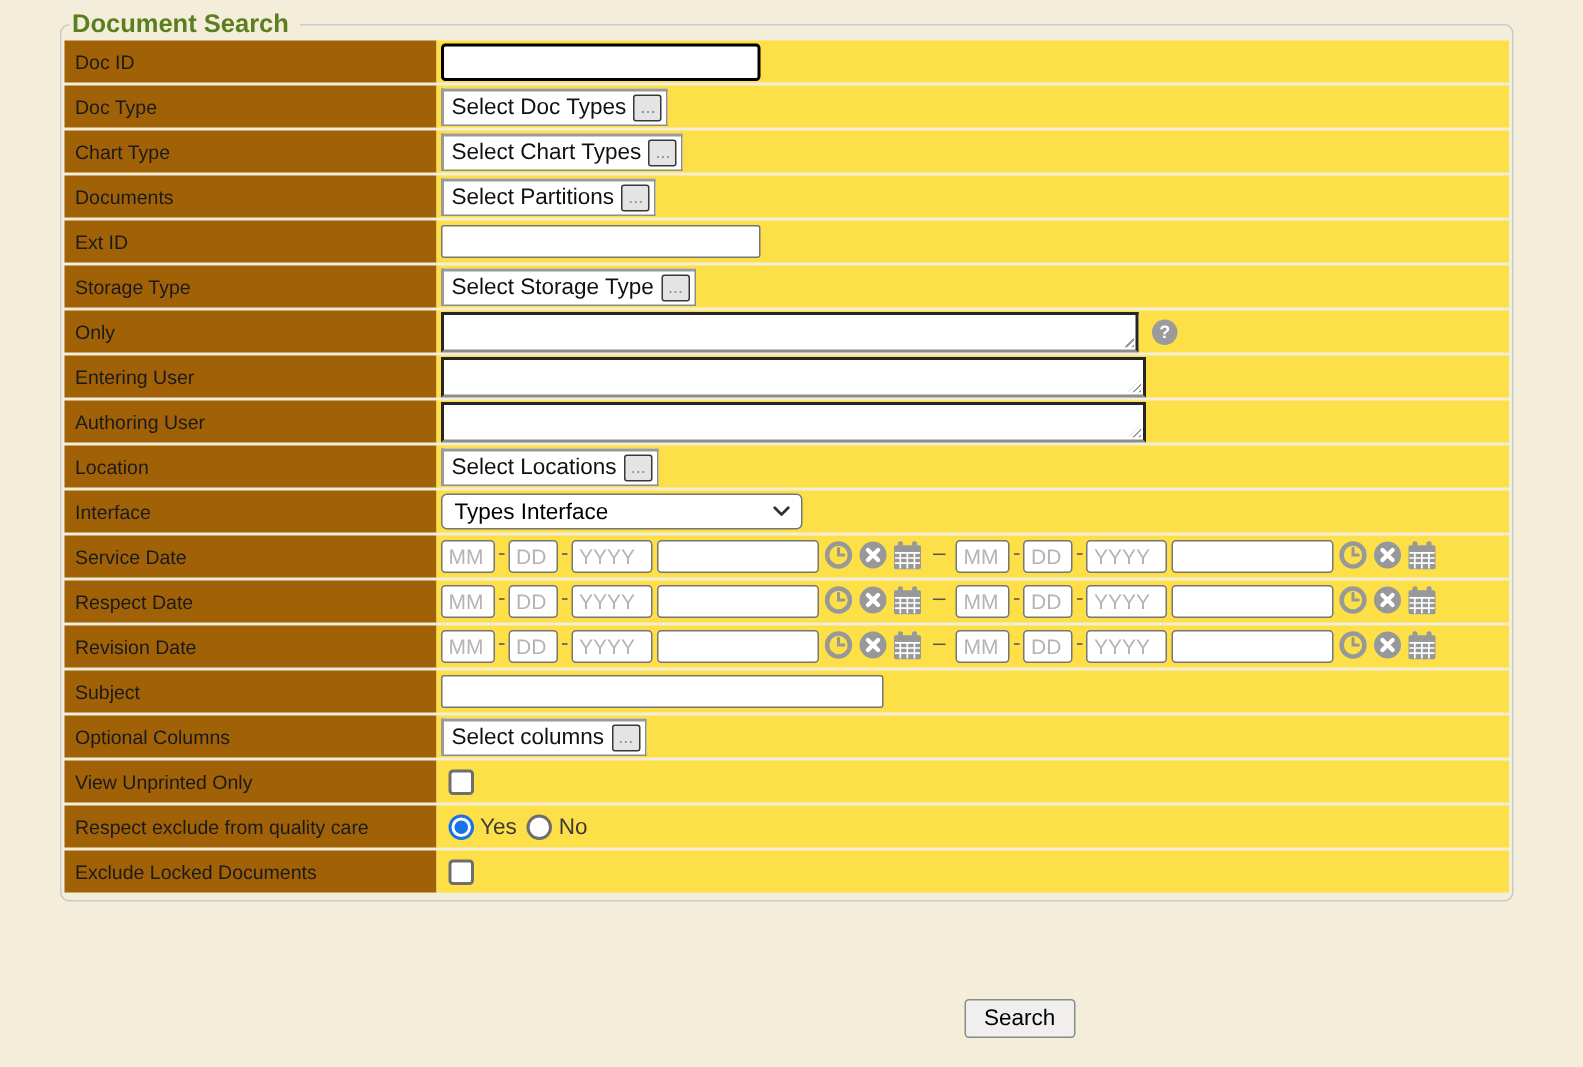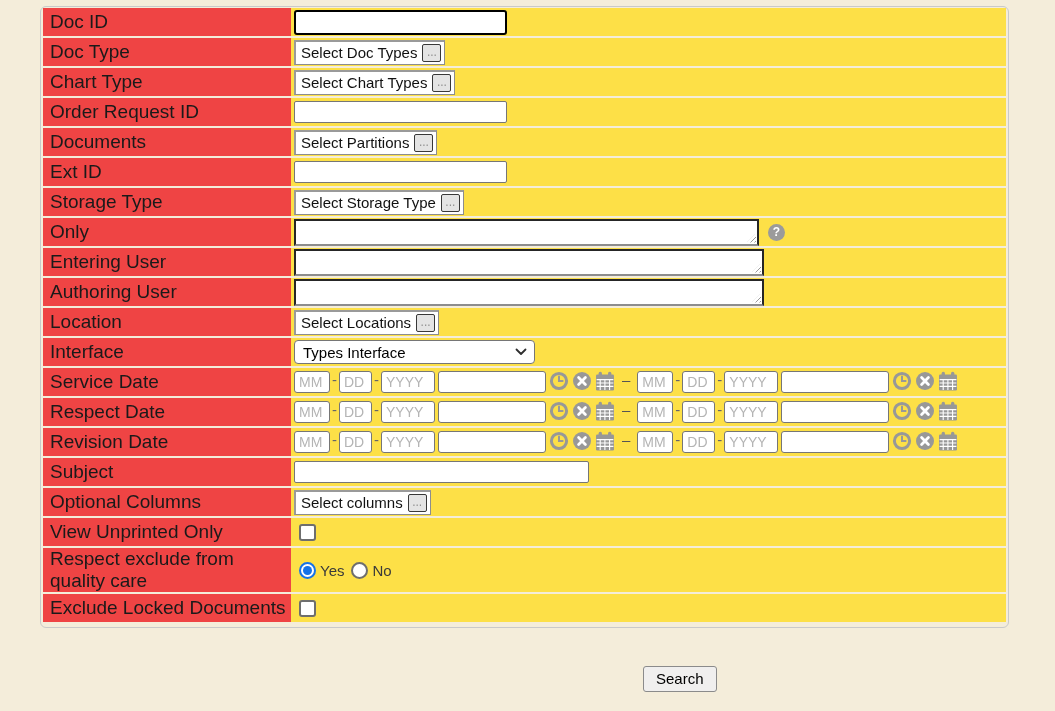--- a/index.html
+++ b/index.html
@@ -16,23 +16,23 @@
     border:1px solid #c9c9c9;border-radius:6px;
     background:transparent;
   }
   legend{
     font-size:17px;font-weight:bold;color:#5b7e1e;
     padding:0 7px 0 2px;margin-left:3px;line-height:20px;
   }
   .rows{display:flex;flex-direction:column;gap:2px;}
   .row{display:flex;min-height:28px;}
   .row-label{
-    width:241px;flex-shrink:0;background:#ef4444;
+    width:241px;flex-shrink:0;background:#a16207;
     display:flex;align-items:center;
-    padding-left:7px;font-size:19px;color:#1a1a1a;
+    padding-left:7px;font-size:13px;color:#1a1a1a;
   }
   .row-content{
     flex:1;background:#fde047;
     display:flex;align-items:center;
     padding-left:3px;gap:3px;
   }
   
   .ti{
     height:20px;border:1px solid #767676;border-radius:2px;
     font-family:"Liberation Sans",sans-serif;font-size:14px;
@@ -138,20 +138,21 @@
       <path d="M1.6 8.6 H18.4 M1.6 12 H18.4 M1.6 15.4 H18.4 M5.2 8.6 V19 M9.9 8.6 V19 M14.6 8.6 V19" stroke="#ffffff" stroke-width="1.1"></path>
     </g>
     <g id="ic-chevron">
       <path d="M1.5 1.5 L6 6 L10.5 1.5" fill="none" stroke="#2f2f2f" stroke-width="1.8" stroke-linecap="round" stroke-linejoin="round"></path>
     </g>
   </defs>
 </svg>
 
 <div class="form-wrap">
   <fieldset>
+    <legend>Document Search</legend>
     <div class="rows">
 
       <div class="row">
         <div class="row-label">Doc ID</div>
         <div class="row-content">
           <input class="ti ti-focused" type="text" style="">
         </div>
       </div>
 
       <div class="row">
@@ -167,26 +168,20 @@
       <div class="row">
         <div class="row-label">Chart Type</div>
         <div class="row-content">
           <span class="picker">
             <span>Select Chart Types</span>
             <span class="picker-btn">...</span>
           </span>
         </div>
       </div>
 
-      <div class="row">
-        <div class="row-label">Order Request ID</div>
-        <div class="row-content">
-          <input class="ti ti-small" type="text" style="">
-        </div>
-      </div>
 
       <div class="row">
         <div class="row-label">Documents</div>
         <div class="row-content">
           <span class="picker">
             <span>Select Partitions</span>
             <span class="picker-btn">...</span>
           </span>
         </div>
       </div>

